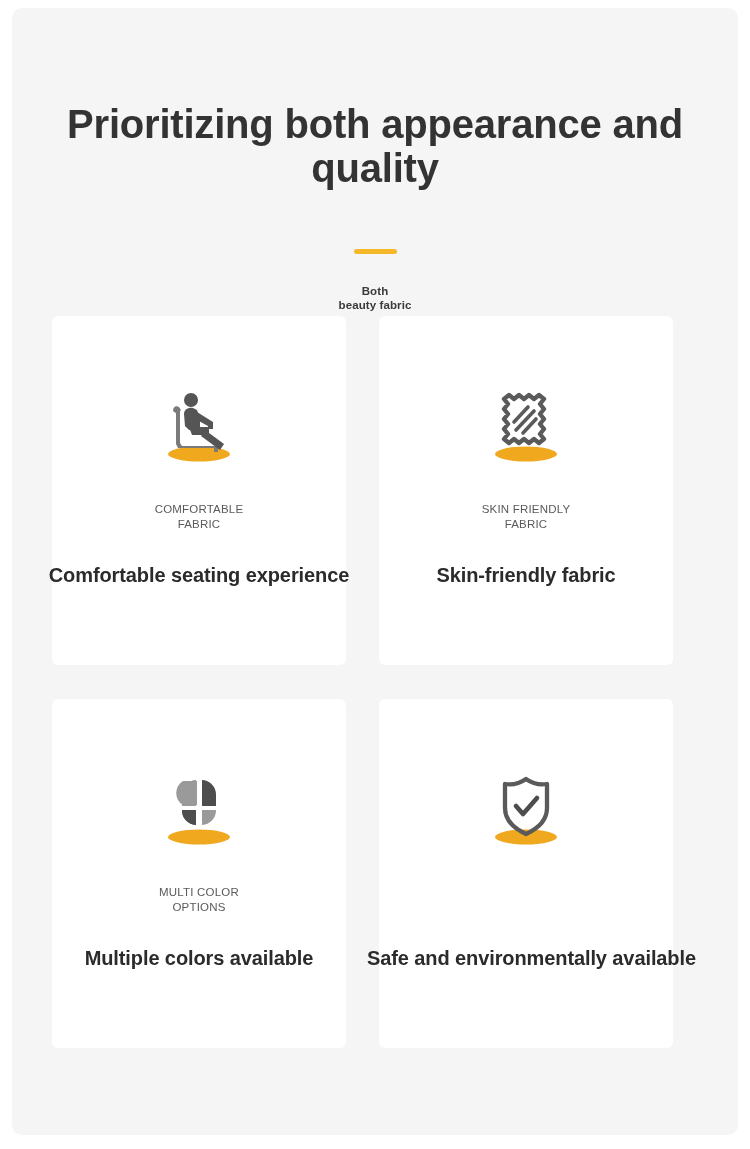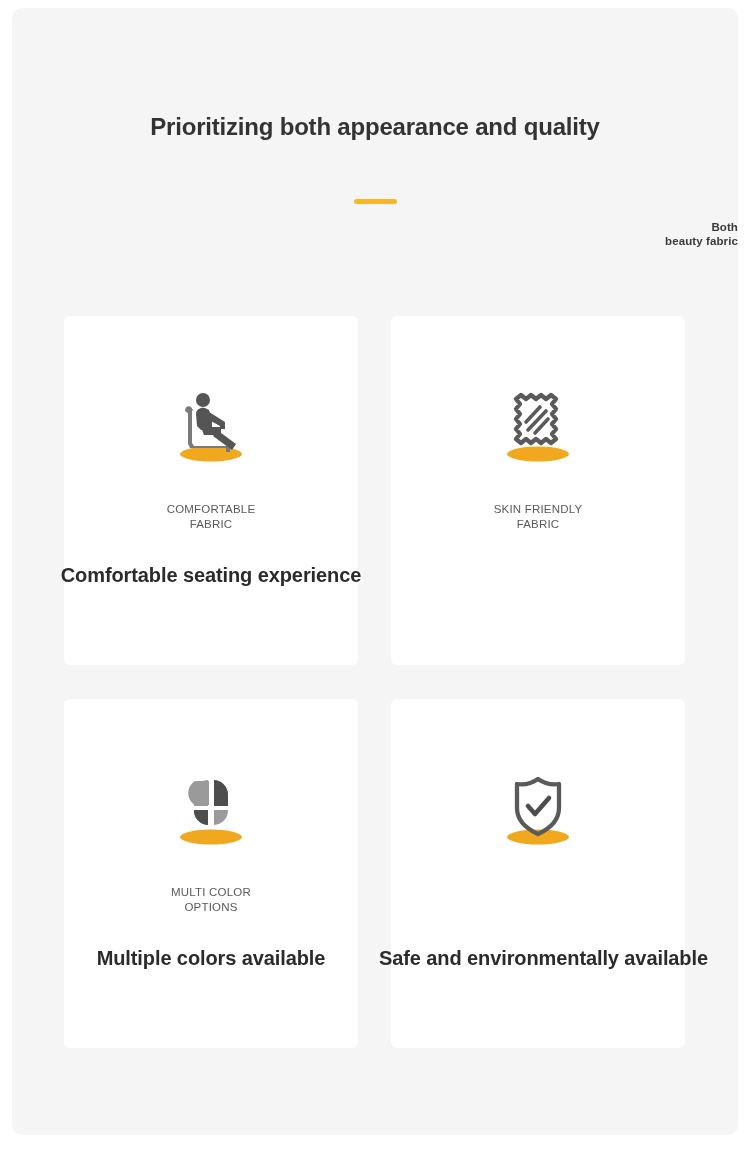--- a/index.html
+++ b/index.html
@@ -27,53 +27,52 @@
 
   
   .header {
     position: absolute;
     left: 0;
     top: 0;
     width: 726px;
     text-align: center;
   }
   .page-title {
-    margin: 16px;
+    margin: 4px;
     padding-top: 90px;
-    font-size: 24px;
+    font-size: 40px;
     font-weight: bold;
     letter-spacing: -0.2px;
     color: #333333;
     line-height: 1.1;
   }
   .divider-wrap {
     margin-top: 50px;
     height: 5px;
   }
   .divider {
     display: inline-block;
     width: 43px;
     height: 5px;
     background: #f5b829;
     border-radius: 3px;
   }
   .subtitle {
-    margin-top: 26px;
+    margin-top: 40px;
     font-size: 11.5px;
     font-weight: bold;
     color: #3a3a3a;
     line-height: 13.5px;
     letter-spacing: 0.1px;
-    text-align: right;
   }
 
   
   .grid {
     position: absolute;
-    left: 52px;
+    left: 40px;
     top: 308px;
     width: 621px;
     display: grid;
     grid-template-columns: 294px 294px;
     grid-template-rows: 349px 349px;
     column-gap: 33px;
     row-gap: 34px;
   }
   .card {
     background: #ffffff;
@@ -170,20 +169,21 @@
                    L25 48 L21 43 L25 38 L21 33 L25 28 L21 23 L25 18 Z" fill="none" stroke="#5a5a5a" stroke-width="4.4" stroke-linejoin="round"></path>
           <line x1="31" y1="36" x2="45" y2="21" stroke="#5a5a5a" stroke-width="3.6" stroke-linecap="round"></line>
           <line x1="33" y1="44" x2="51" y2="25" stroke="#5a5a5a" stroke-width="3.6" stroke-linecap="round"></line>
           <line x1="40" y1="47" x2="53" y2="33" stroke="#5a5a5a" stroke-width="3.6" stroke-linecap="round"></line>
         </svg>
       </div>
       <div class="card-kicker">
         <div>SKIN FRIENDLY</div>
         <div>FABRIC</div>
       </div>
+      <div class="card-desc">Skin-friendly fabric</div>
     </div>
 
     <div class="card">
       <div class="icon-wrap">
         <svg width="86" height="80" viewBox="0 0 86 80">
           <ellipse cx="43" cy="68" rx="31" ry="7.5" fill="#f0a81e"></ellipse>
 
           <path d="M41 12 L41 36 L27 36 A14 14 0 0 1 27 12 Z" fill="#9a9a9a" transform="rotate(0 41 24)"></path>
           <path d="M40 11 A14.5 14.5 0 0 0 26 25.5 L26 37 L40 37 Z" fill="#9a9a9a"></path>
 

